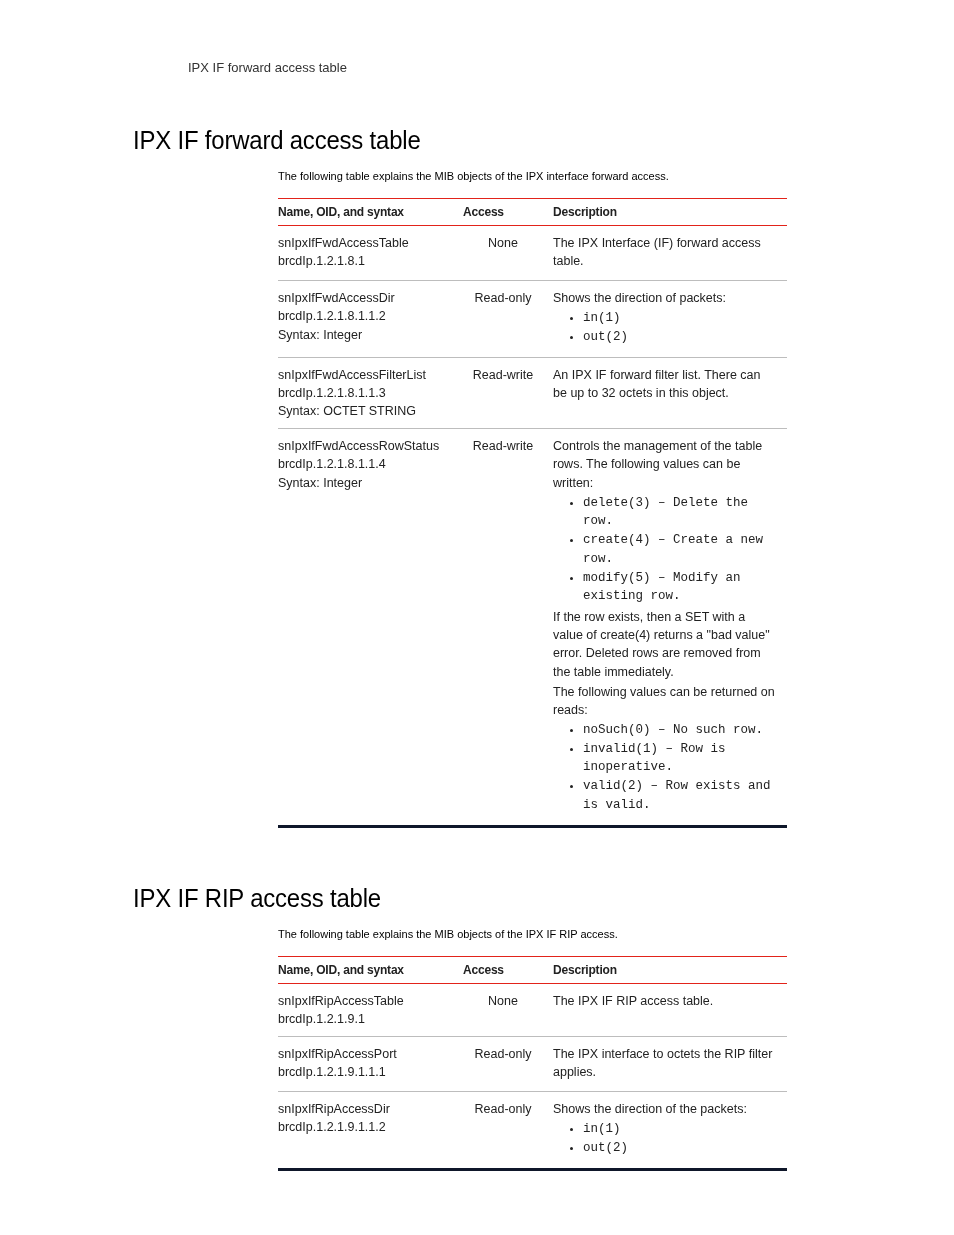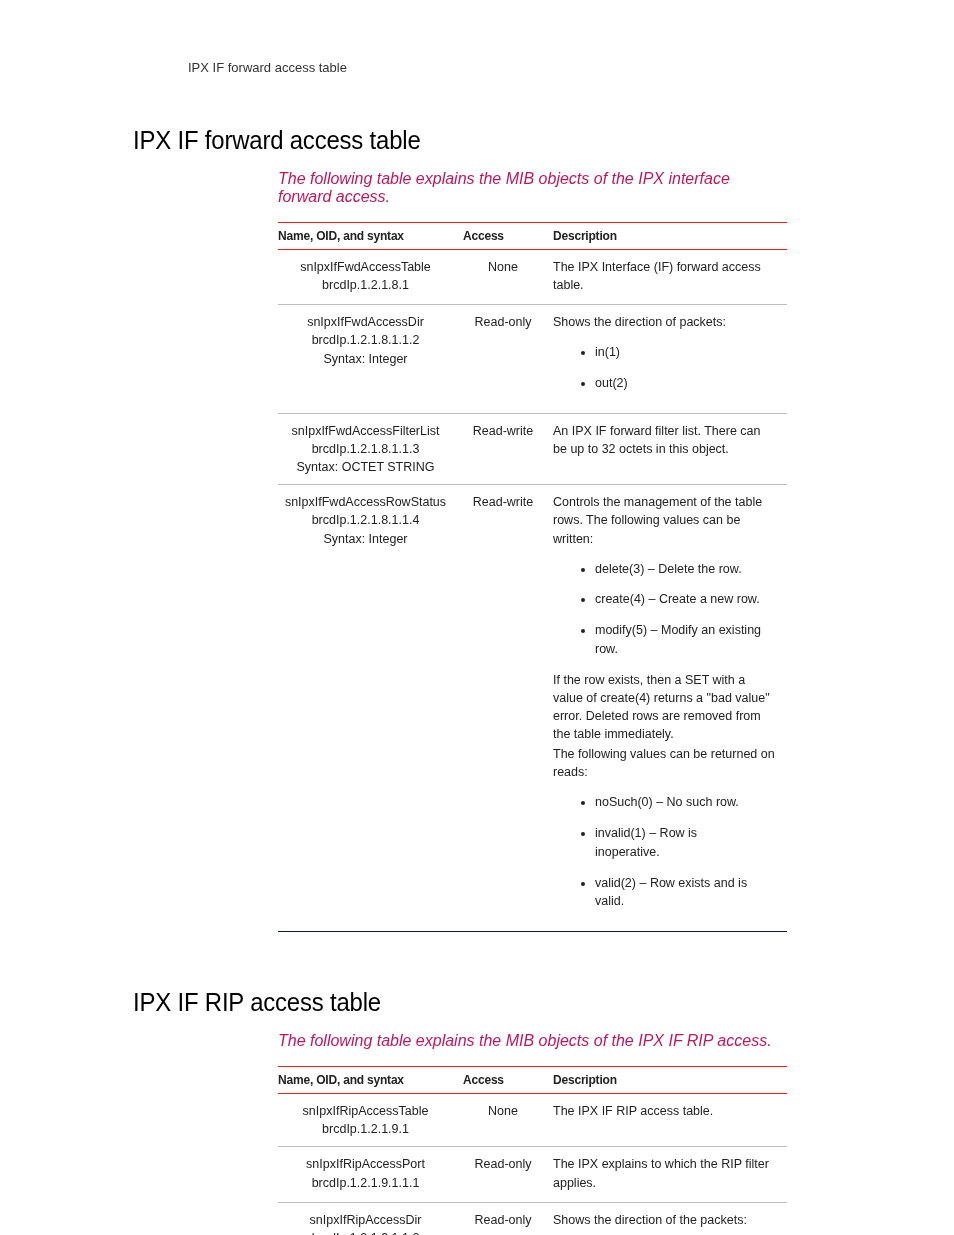--- a/index.html
+++ b/index.html
@@ -23,25 +23,24 @@
   }
   h1 {
     font-size: 26px;
     font-weight: normal;
     color: #000;
     margin: 0 0 14px 0;
     font-family: Arial, Helvetica, sans-serif;
     letter-spacing: -0.2px;
   }
   .intro {
-    font-size: 16px;
+    font-size: 11px;
     margin: 0 0 16px 0;
     margin-left: 145px;
-    color: #be185d;
-    font-style: italic;
+    color: #000000;
   }
   table.mib {
     border-collapse: collapse;
     width: 100%;
     margin-left: 145px;
     width: calc(100% - 145px);
     font-size: 12.5px;
     color: #222;
   }
   table.mib thead th {
@@ -56,33 +55,34 @@
     font-stretch: condensed;
     margin-left: 40px;
   }
   table.mib tbody td {
     vertical-align: top;
     padding: 8px 10px 8px 0;
     border-bottom: 1px solid #bdbdbd;
     line-height: 1.45;
   }
   table.mib tbody tr:last-child td {
-    border-bottom: 1px solid #0f172a;
-  }
-  .col-name { width: 175px; text-align: center; }
+    border-bottom: 3px solid #0f172a;
+  }
+  .col-name { width: 175px; }
   .col-access { width: 80px; text-align: center; }
   ul.bullets {
     list-style: disc;
     margin: 2px 0 2px 30px;
     padding: 0;
   }
   ul.bullets li {
-    margin: 12px;
+    margin: 0;
     padding: 0 0 0 0;
     line-height: 1.5;
+    font-family: Liberation Mono, monospace;
   }
   .desc-para { margin: 0 0 2px 0; }
   .section { margin-bottom: 55px; }
 
   
   h1 { transform: scaleX(0.92); transform-origin: left center; }
   table.mib thead th { letter-spacing: -0.2px; }
 </style>
 </head>
 <body>
@@ -187,21 +187,21 @@
                 <div class="desc-para">The IPX IF RIP access table.</div>
               </td>
             </tr>
             <tr>
               <td class="col-name">
                 <div>snIpxIfRipAccessPort</div>
                 <div>brcdIp.1.2.1.9.1.1.1</div>
               </td>
               <td class="col-access">Read-only</td>
               <td>
-                <div class="desc-para">The IPX explains to which the RIP filter applies.</div>
+                <div class="desc-para">The IPX interface to octets the RIP filter applies.</div>
               </td>
             </tr>
             <tr>
               <td class="col-name">
                 <div>snIpxIfRipAccessDir</div>
                 <div>brcdIp.1.2.1.9.1.1.2</div>
               </td>
               <td class="col-access">Read-only</td>
               <td>
                 <div class="desc-para">Shows the direction of the packets:</div>

